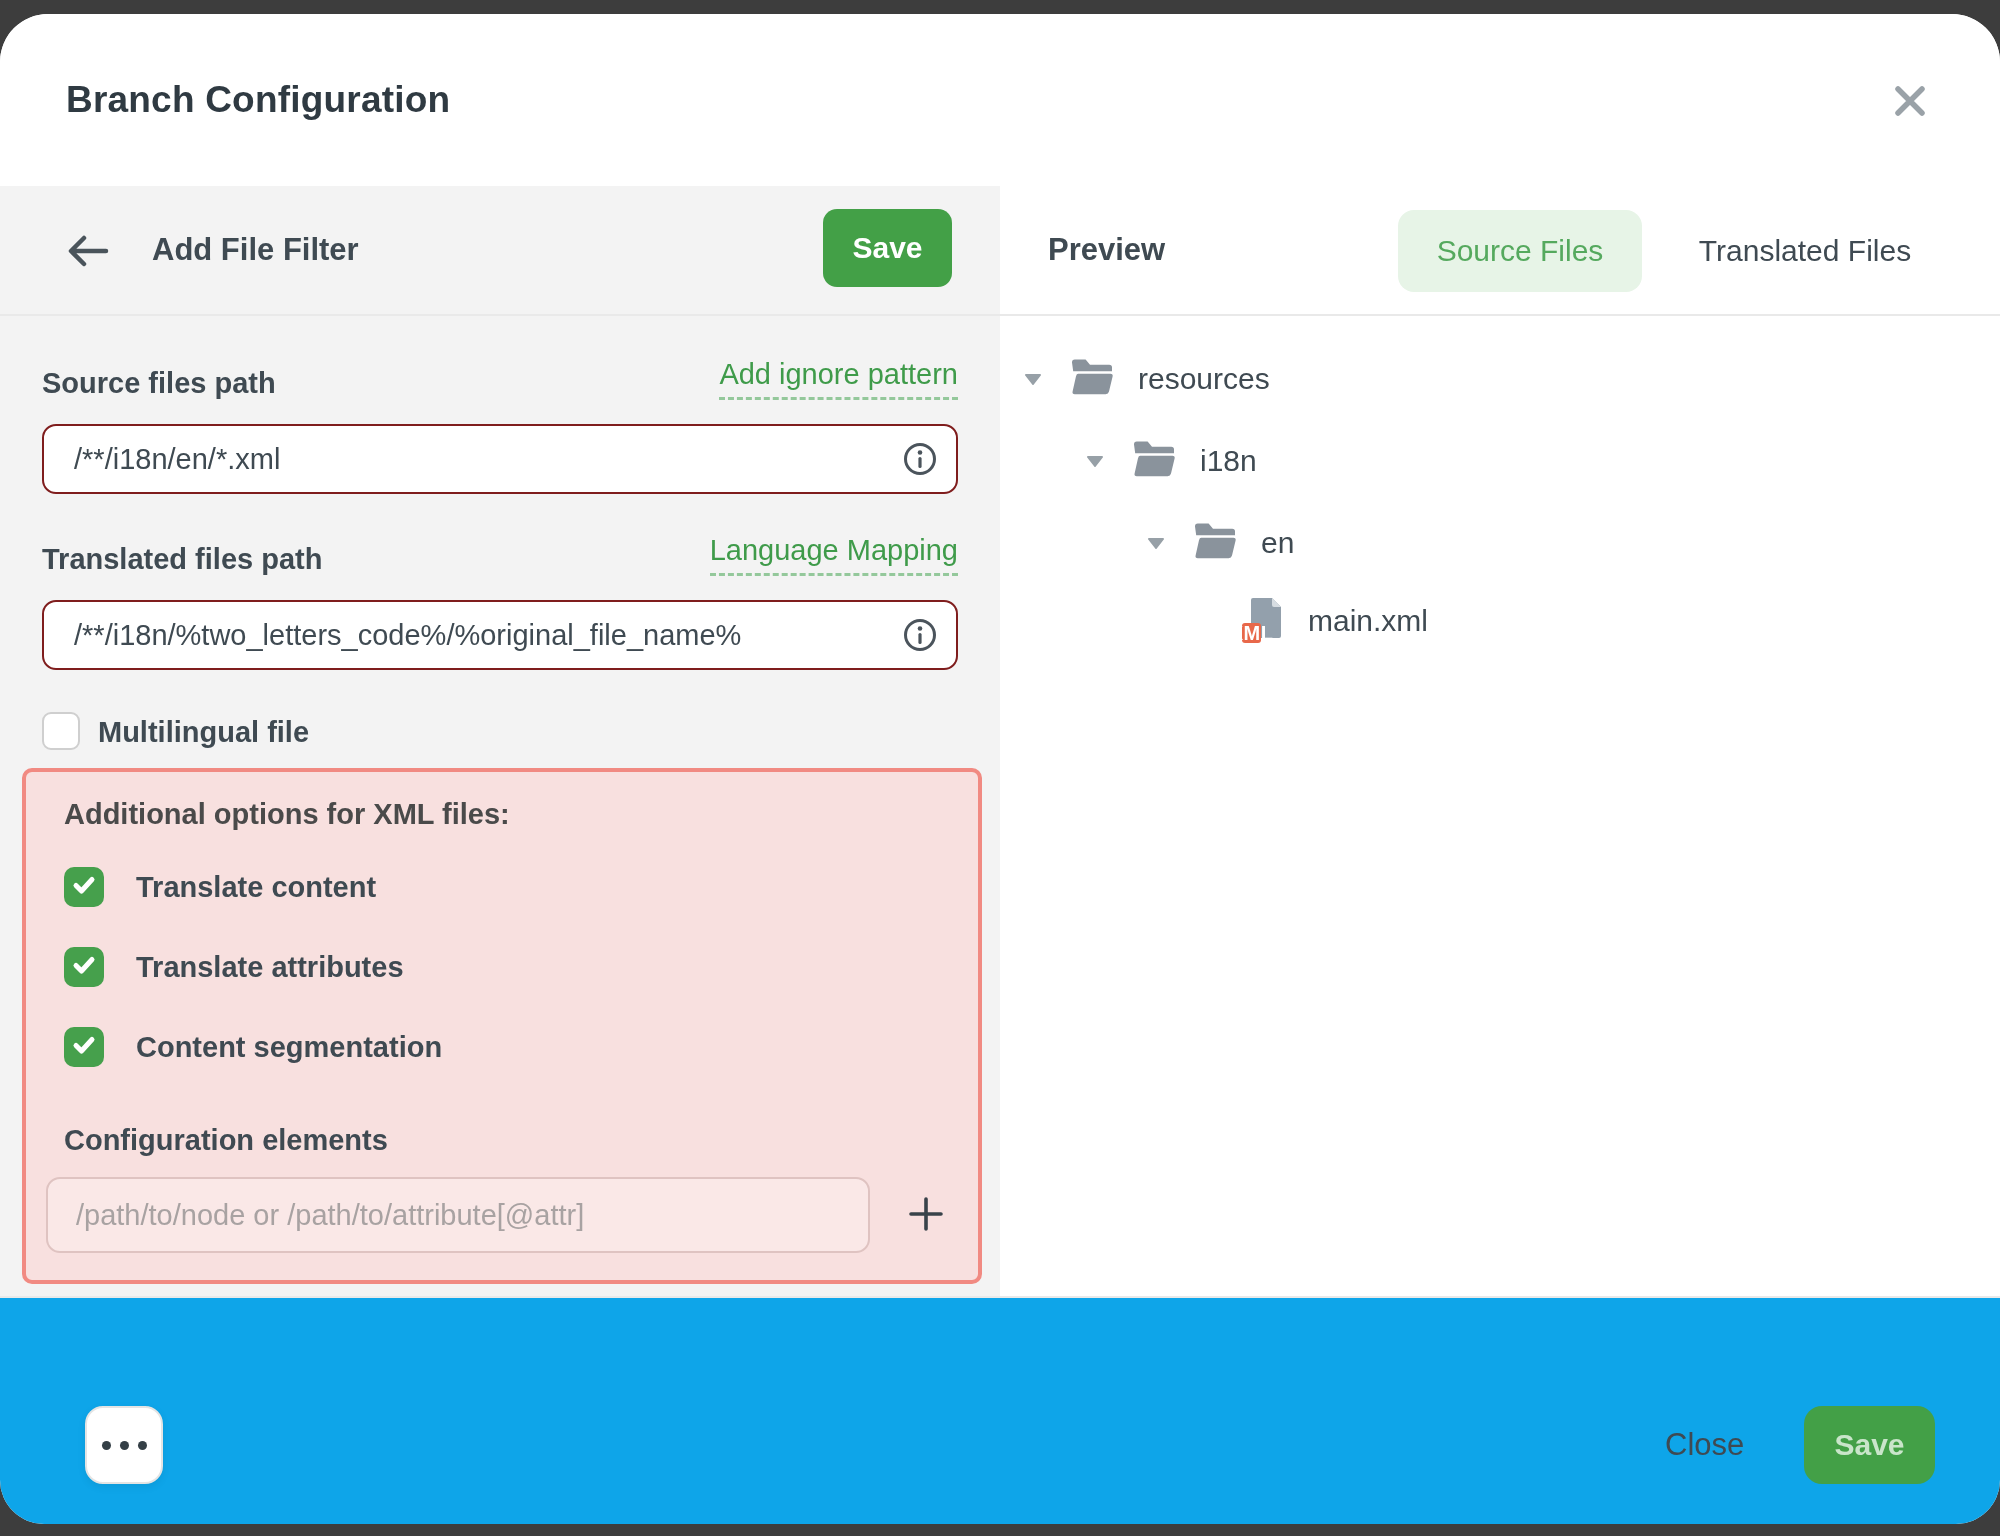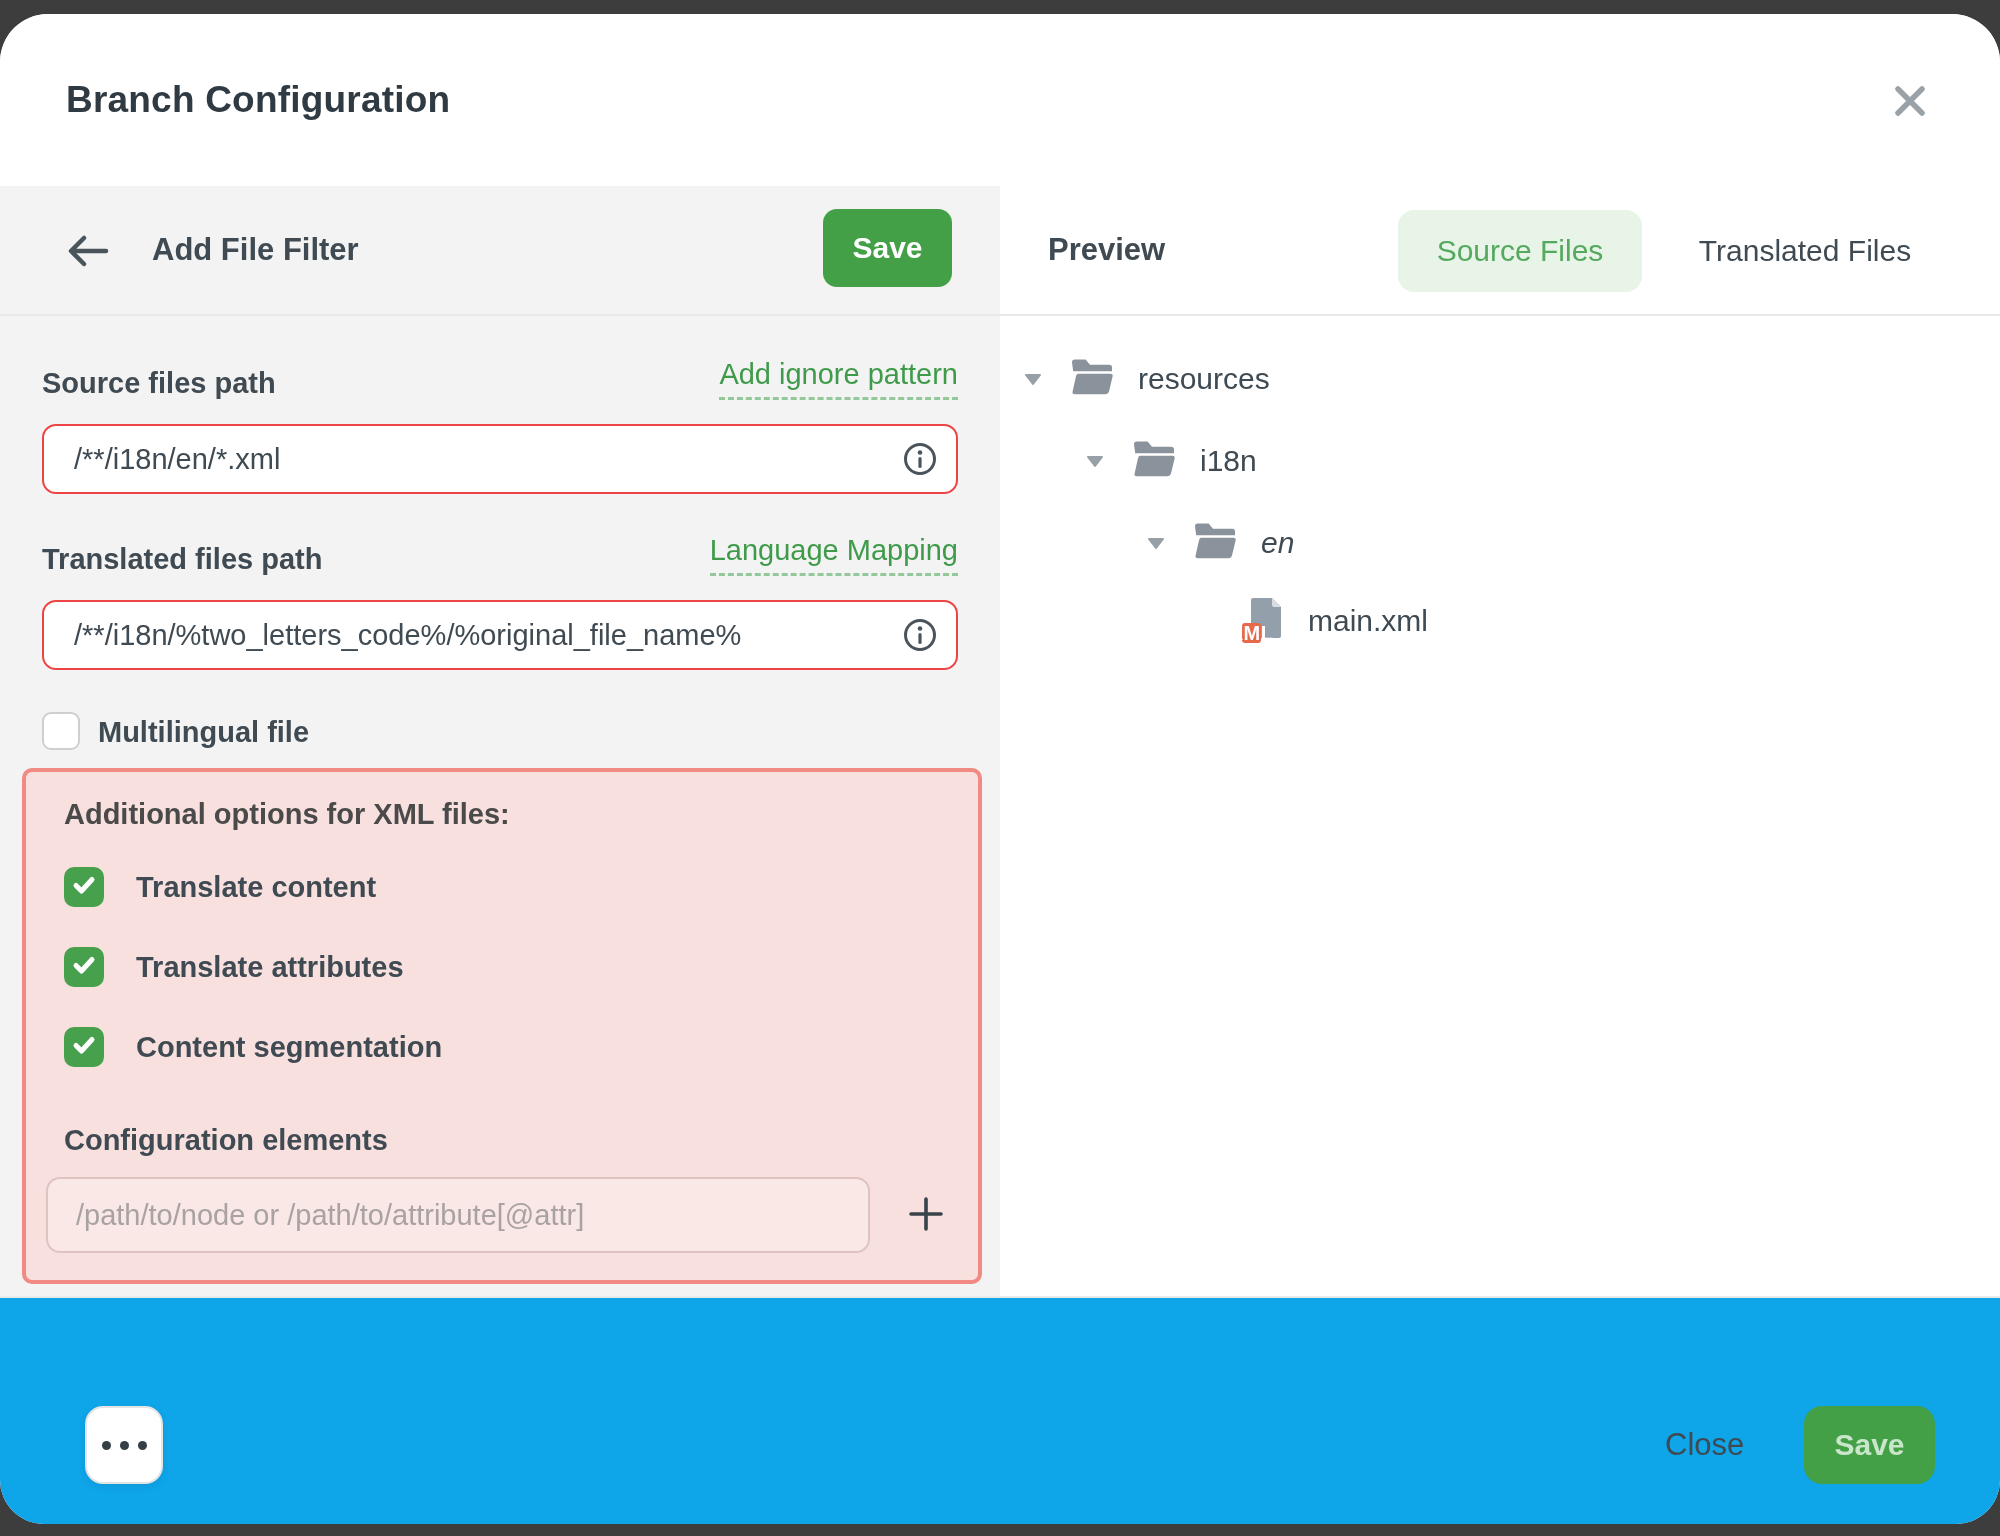--- a/index.html
+++ b/index.html
@@ -40,21 +40,21 @@
              border-bottom:2px solid #e9e9e9;box-sizing:content-box;}
   #pane-right{position:absolute;left:1000px;top:302px;width:1000px;height:980px;background:#fff;
               border-bottom:2px solid #e9e9e9;}
 
   .label-row{position:absolute;left:42px;width:916px;display:flex;justify-content:space-between;
              align-items:flex-end;}
   .form-label{font-size:29px;font-weight:600;color:#3f4a52;}
   .green-link{font-size:29px;color:#3f9b4a;text-decoration:none;border-bottom:3px dashed #94c89b;
               padding-bottom:6px;cursor:pointer;}
   .path-input{position:absolute;left:42px;width:916px;height:70px;box-sizing:border-box;
-              background:#fff;border:2px solid #ef4444;border-radius:14px;font-family:inherit;
+              background:#fff;border:2px solid #7f1d1d;border-radius:14px;font-family:inherit;
               font-size:29px;color:#3f4a52;padding:0 96px 0 30px;outline:none;}
   .info-icon{position:absolute;width:36px;height:36px;}
 
   
   .cb-empty{position:absolute;left:42px;width:38px;height:38px;background:#fff;
             border:2px solid #cfcfcf;border-radius:9px;box-sizing:border-box;cursor:pointer;}
   .cb-label{position:absolute;font-size:29px;font-weight:600;color:#3f4a52;}
 
   
   #xml-box{position:absolute;left:22px;top:452px;width:960px;height:516px;box-sizing:border-box;
@@ -222,21 +222,21 @@
         </span>
         <span>
           <svg class="folder-ico" viewBox="0 0 24 21">
             <path d="M2 3.2 Q2 1.8 3.4 1.8 H8.8 L11 4.4 H20.6 Q22 4.4 22 5.8 V7.6 H2.6 Z" fill="#8a939c"></path>
             <path d="M5.1 8.9 H21.2 Q22.6 8.9 22.3 10.2 L20.5 17.8 Q20.2 19.1 18.8 19.1 H3.4 Q2 19.1 2.3 17.8 L4 10.1 Q4.3 8.9 5.1 8.9 Z" fill="#8a939c"></path>
           </svg>
         </span>
         <span class="tree-label">i18n</span>
       </div>
 
-      <div class="tree-row" style="left:143px;top:203px;font-style:italic;">
+      <div class="tree-row" style="left:143px;top:203px;">
         <span class="tree-caret">
           <svg width="18" height="12" viewBox="0 0 18 12">
               <path d="M2 2 L16 2 L9 11 Z" fill="#97a0a7" stroke="#97a0a7" stroke-width="2" stroke-linejoin="round"></path>
             </svg>
         </span>
         <span>
           <svg class="folder-ico" viewBox="0 0 24 21">
             <path d="M2 3.2 Q2 1.8 3.4 1.8 H8.8 L11 4.4 H20.6 Q22 4.4 22 5.8 V7.6 H2.6 Z" fill="#8a939c"></path>
             <path d="M5.1 8.9 H21.2 Q22.6 8.9 22.3 10.2 L20.5 17.8 Q20.2 19.1 18.8 19.1 H3.4 Q2 19.1 2.3 17.8 L4 10.1 Q4.3 8.9 5.1 8.9 Z" fill="#8a939c"></path>
           </svg>

